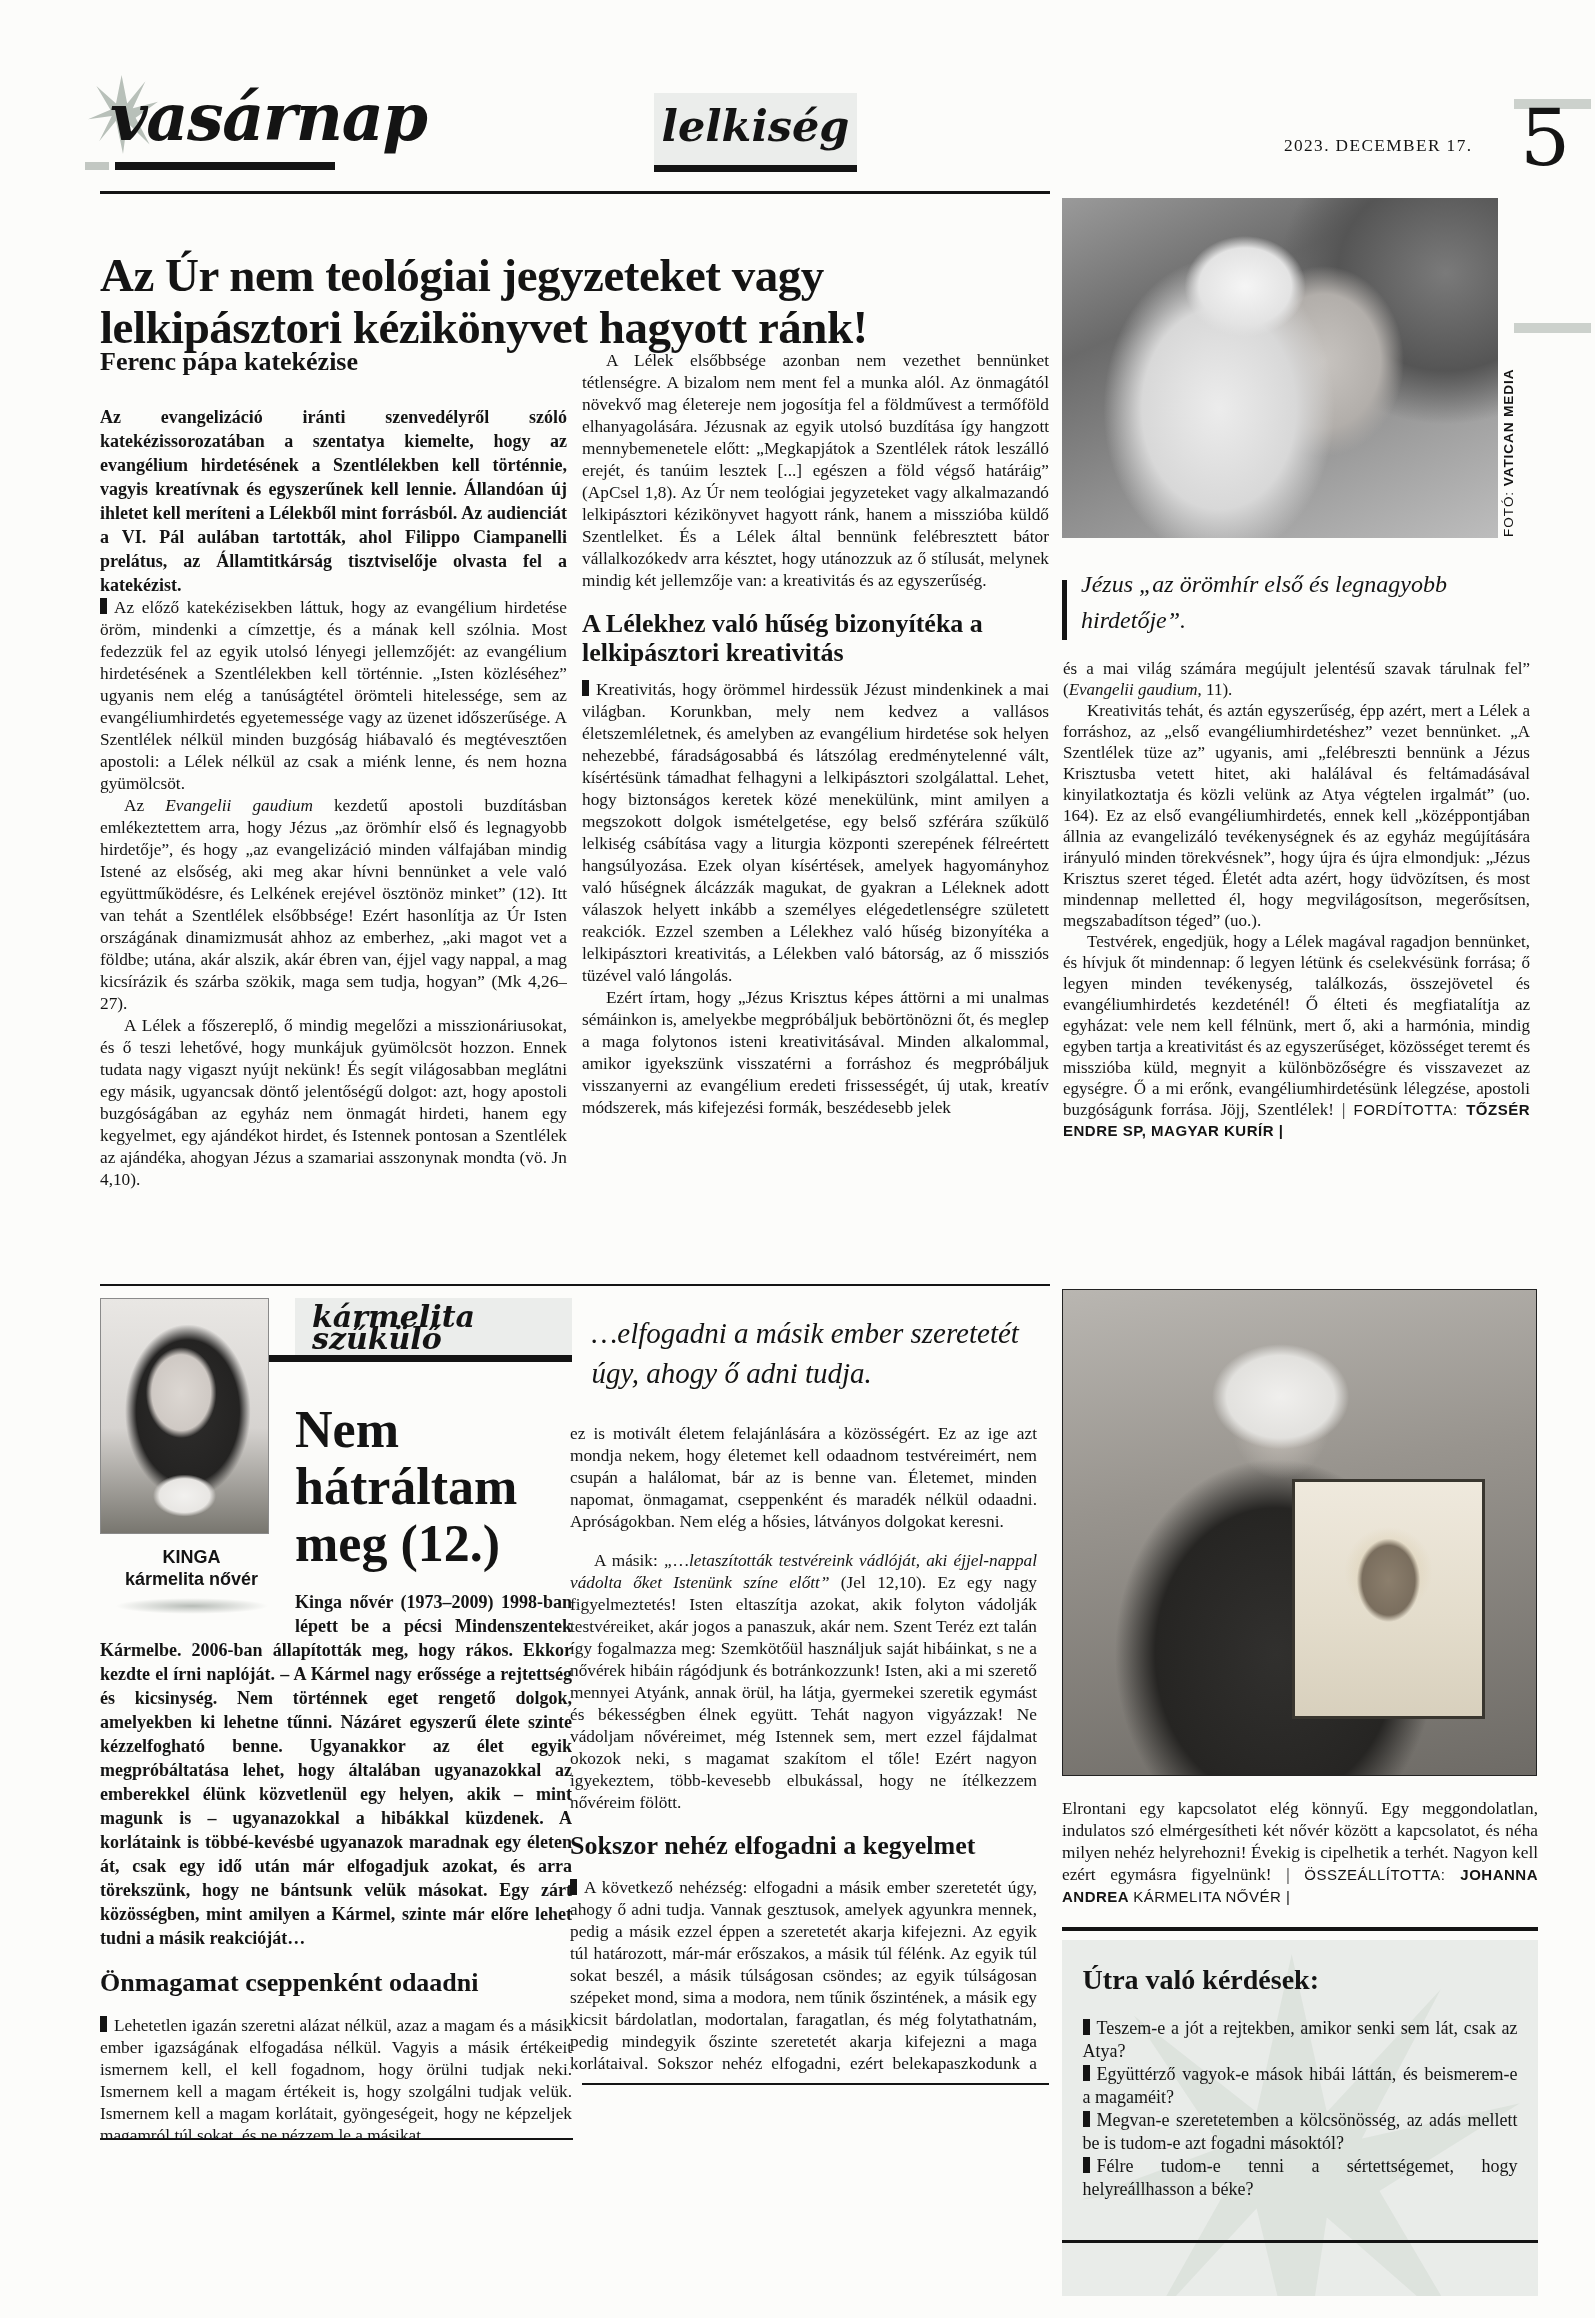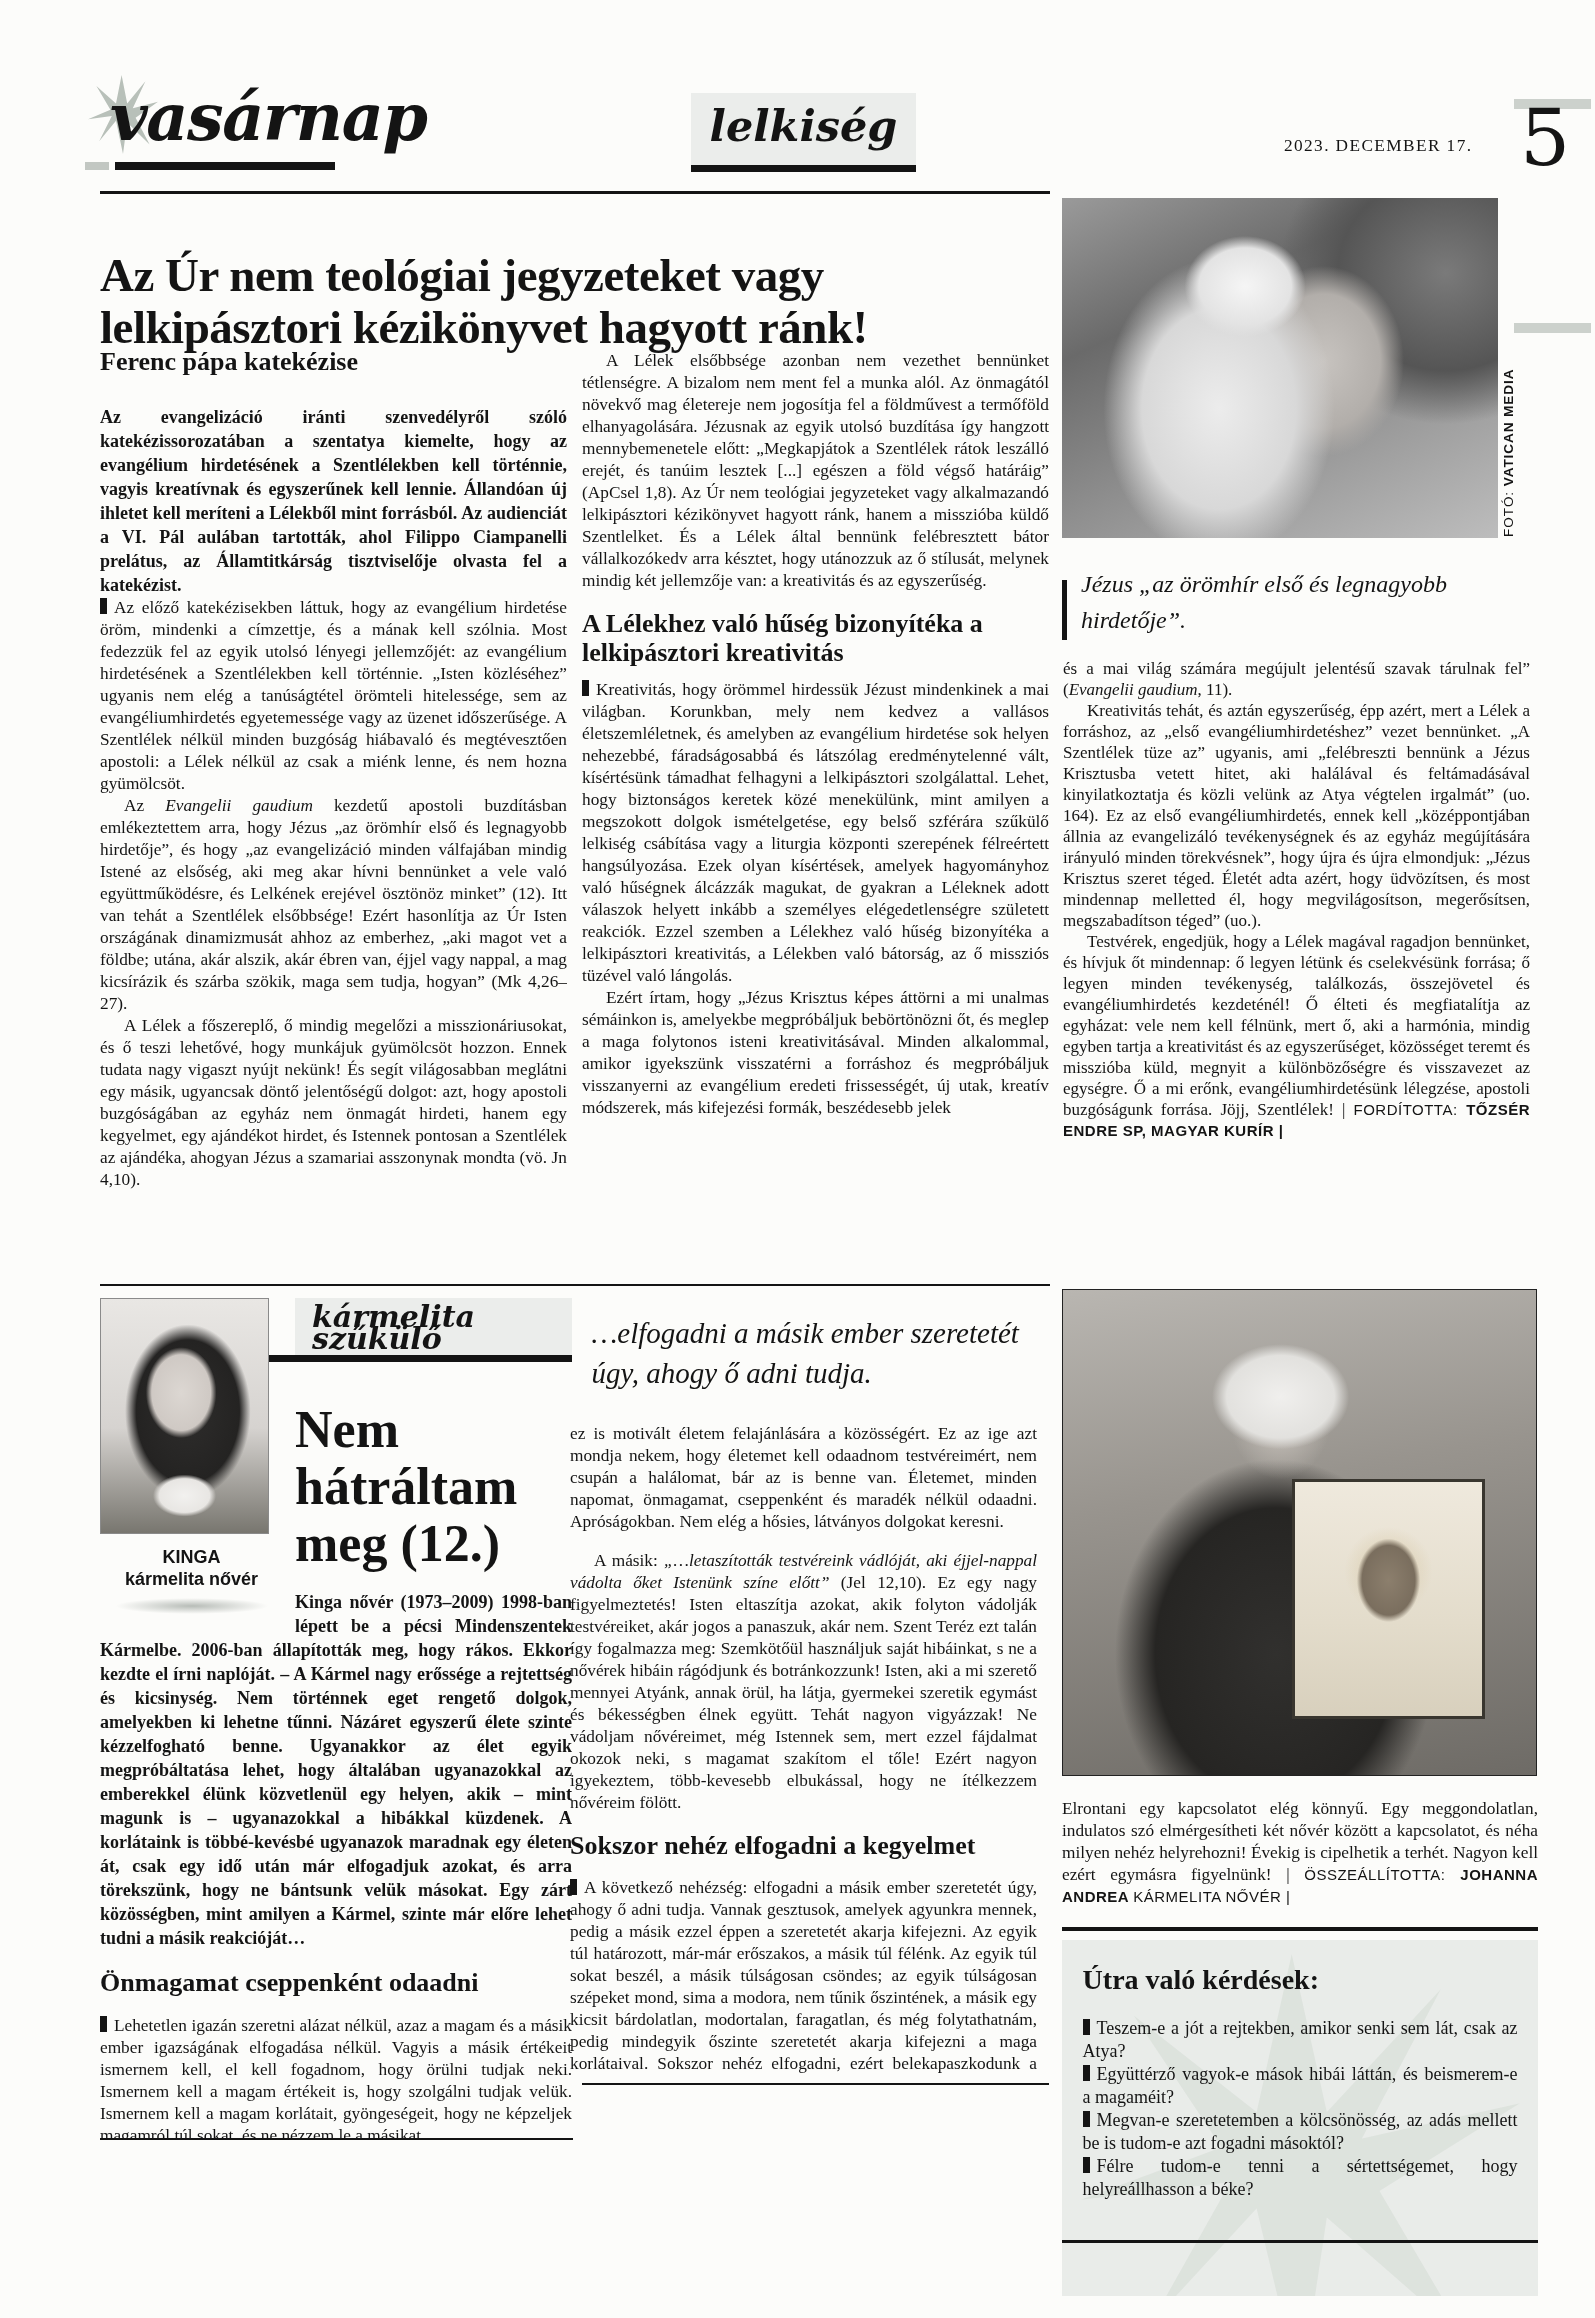--- a/index.html
+++ b/index.html
@@ -5,21 +5,21 @@
   html,body{margin:0;padding:0;background:#e8e8e8;}
   .page{position:relative;width:1595px;height:2319px;background:#fcfcfa;color:#141414;
         font-family:"Liberation Serif", serif;overflow:hidden;}
   
   .masthead-wrap{position:absolute;left:93px;top:75px;width:327px;height:107px;}
   .masthead-star{position:absolute;left:-4.7px;top:0;width:70px;height:79px;opacity:.85;}
   .masthead{position:absolute;left:17px;top:3.7px;font-family:"DejaVu Serif",serif;
             font-style:italic;font-weight:bold;font-size:65px;letter-spacing:-1.4px;}
   .masthead-bar{position:absolute;left:21.5px;top:87px;width:220px;height:7.5px;background:#141414;}
   .masthead-bar-gray{position:absolute;left:-8.4px;top:87px;width:24px;height:7.5px;background:#c2c7c2;}
-  .section-box{position:absolute;left:691px;top:93px;width:225px;height:79px;background:#ebedeb;}
+  .section-box{position:absolute;left:654px;top:93px;width:203px;height:79px;background:#ebedeb;}
   .section-label{position:absolute;left:0;right:0;top:8.4px;text-align:center;font-family:"DejaVu Serif",serif;
                  font-style:italic;font-weight:bold;font-size:43px;}
   .section-bar{position:absolute;left:0;bottom:0;width:100%;height:7.5px;background:#141414;}
   .issue-date{position:absolute;left:1284px;top:136px;font-size:17.3px;letter-spacing:1.4px;white-space:nowrap;}
   .pagenum{position:absolute;left:1520px;top:92px;font-family:"DejaVu Serif",serif;font-size:79px;font-weight:normal;}
   .pagenum-bar-top{position:absolute;left:1514px;top:99px;width:77px;height:10.3px;background:#ccd1cc;}
   .pagenum-bar-bot{position:absolute;left:1514px;top:323px;width:77px;height:10.3px;background:#ccd1cc;}
   .header-rule{position:absolute;left:100px;top:191px;width:950px;height:3.3px;background:#141414;}
   
   .headline{position:absolute;left:100px;top:218px;width:963px;font-size:47px;line-height:52px;

